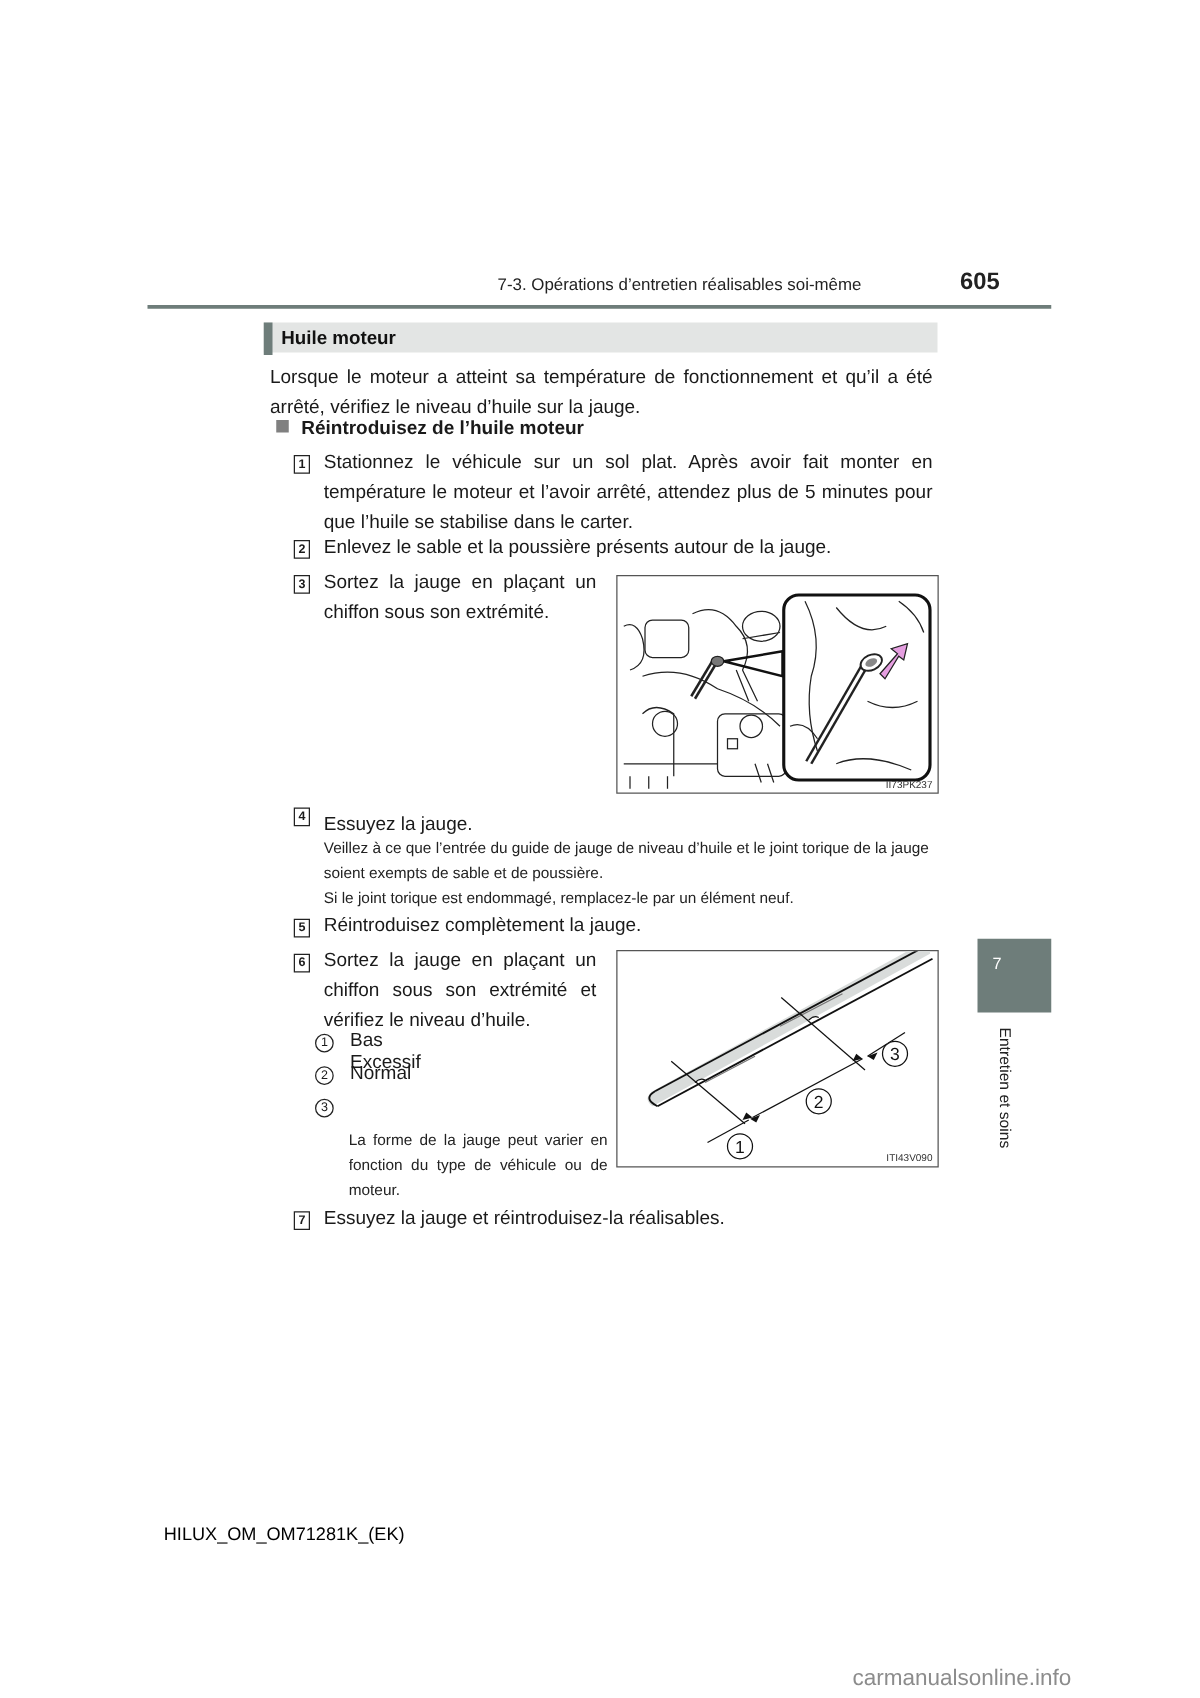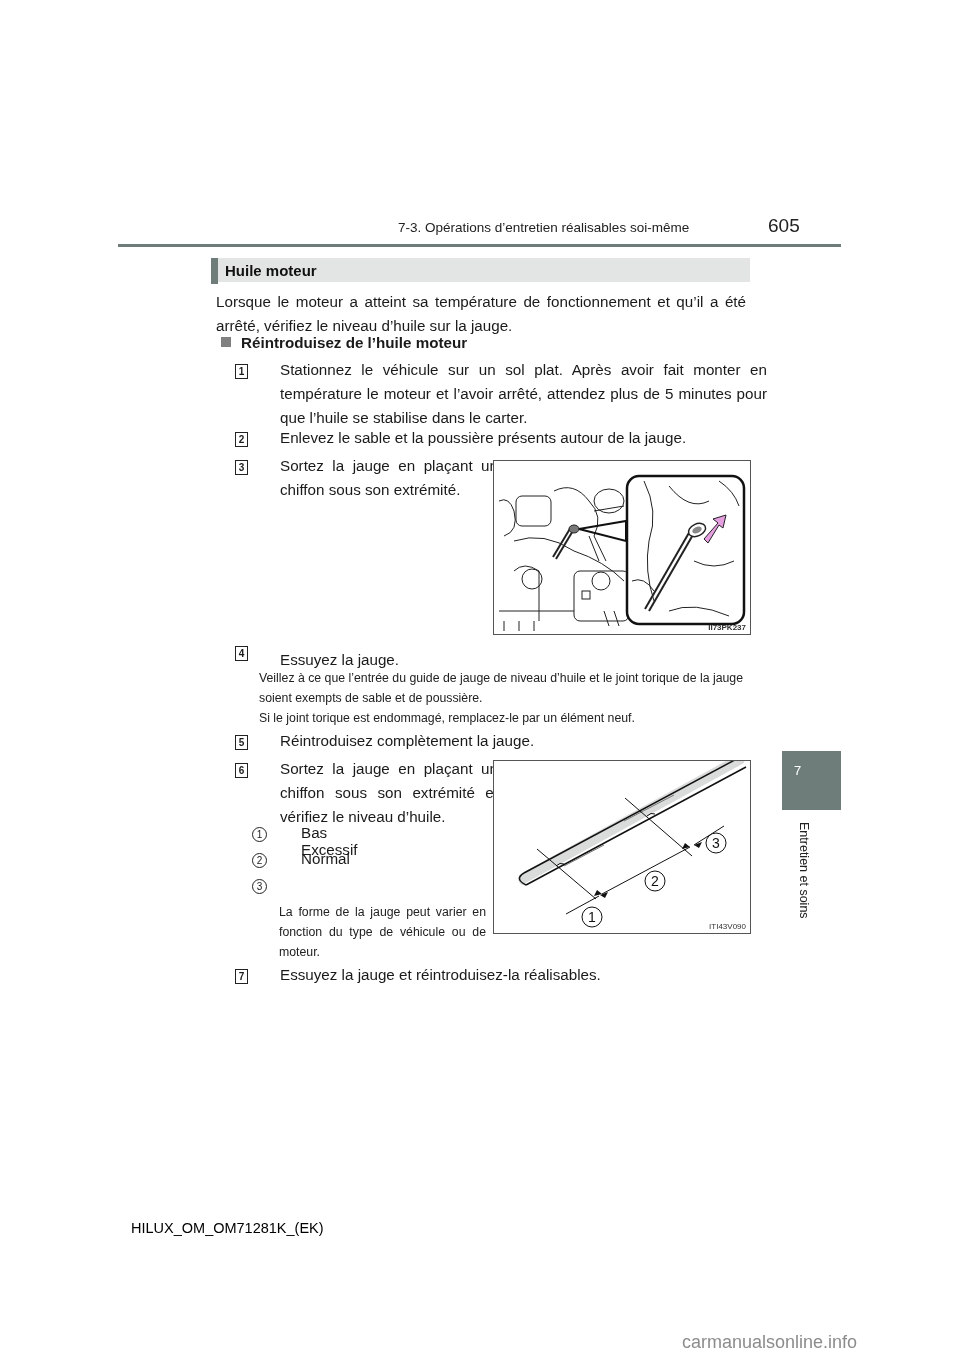--- a/index.html
+++ b/index.html
@@ -1,30 +1,30 @@
 <!DOCTYPE html>
 <html><head>
 <meta charset="utf-8">
 <style>
   html, body { margin:0; padding:0; background:#fff; }
   body { width:960px; height:1358px; position:relative; overflow:hidden;
          font-family:"Liberation Sans", sans-serif; color:#1a1a1a; }
   .abs { position:absolute; }
   .hdr-text { left:398px; top:220px; font-size:13.5px; color:#222; }
-  .pagenum { left:768px; top:215px; font-size:19px; font-weight:normal; color:#222; }
+  .pagenum { left:768px; top:215px; font-size:19px; font-weight:bold; color:#222; }
   .hdr-rule { left:118px; top:244px; width:723px; height:3px; background:#6e7d7a; }
   .section-bar { left:211px; top:258px; width:539px; height:24px; background:#e3e5e4; }
   .section-bar .accent { position:absolute; left:0; top:0; width:7px; height:26px; background:#6e7d7a; }
   .section-bar .title { position:absolute; left:14px; top:4px; font-size:15px; font-weight:bold; color:#111; }
   .para { left:216px; width:530px; font-size:15.2px; line-height:24px; text-align:justify; }
   .subhead { left:221px; top:334px; font-size:15.2px; font-weight:bold; }
   .subhead .sq { display:inline-block; width:10px; height:10px; background:#808080; margin-right:10px; vertical-align:1px; }
   .stepbox { width:11px; height:13px; border:1px solid #222; font-size:10px; font-weight:bold;
              text-align:center; line-height:13px; left:235px; }
-  .step-text { left:259px; font-size:15.2px; line-height:24px; text-align:justify;margin-left:21px; }
+  .step-text { left:259px; font-size:15.2px; line-height:24px; text-align:justify; }
   .note { left:259px; font-size:12.3px; line-height:20px; color:#222; }
   .circ { left:252px; width:13px; height:13px; border:1px solid #222; border-radius:50%;
           font-size:10px; text-align:center; line-height:13px; }
   .figure { border:1px solid #555; background:#fff; }
   .fig-code { position:absolute; right:4px; bottom:2px; font-size:8px; color:#333; }
   .side-tab { left:782px; top:751px; width:59px; height:59px; background:#6e7d7a; }
   .side-tab span { position:absolute; left:12px; top:12px; color:#fff; font-size:13px; }
   .side-label { left:797px; top:822px; writing-mode:vertical-rl; font-size:12.5px; color:#222; }
   .footer { left:131px; top:1220px; font-size:14.5px; color:#000000; }
   .watermark { left:682px; top:1332px; font-size:18px; color:#8c8c8c; }
@@ -49,21 +49,21 @@
 
 <div class="abs stepbox" style="top:364px;">1</div>
 <div class="abs step-text" style="top:358px;width:487px;">Stationnez le véhicule sur un sol plat. Après avoir fait monter en température le moteur et l’avoir arrêté, attendez plus de 5 minutes pour que l’huile se stabilise dans le carter.</div>
 
 <div class="abs stepbox" style="top:432px;">2</div>
 <div class="abs step-text" style="top:426px;width:487px;">Enlevez le sable et la poussière présents autour de la jauge.</div>
 
 <div class="abs stepbox" style="top:460px;">3</div>
 <div class="abs step-text" style="top:454px;width:218px;">Sortez la jauge en plaçant un chiffon sous son extrémité.</div>
 
-<div class="abs figure" style="left:493px;top:460px;width:256px;height:173px;font-weight:bold;">
+<div class="abs figure" style="left:493px;top:460px;width:256px;height:173px;">
   <svg width="256" height="173" viewBox="0 0 256 173">
     <g fill="none" stroke="#222" stroke-width="1">
       <path d="M5 40 Q15 35 20 50 Q25 70 10 75"></path>
       <rect x="22" y="35" width="35" height="30" rx="6"></rect>
       <path d="M60 30 Q80 20 95 40 Q110 55 100 75"></path>
       <ellipse cx="115" cy="40" rx="15" ry="12"></ellipse>
       <path d="M100 50 L130 45"></path>
       <path d="M20 80 Q50 70 80 90 Q110 100 130 120"></path>
       <rect x="80" y="110" width="55" height="50" rx="6"></rect>
       <circle cx="107" cy="120" r="9"></circle>

